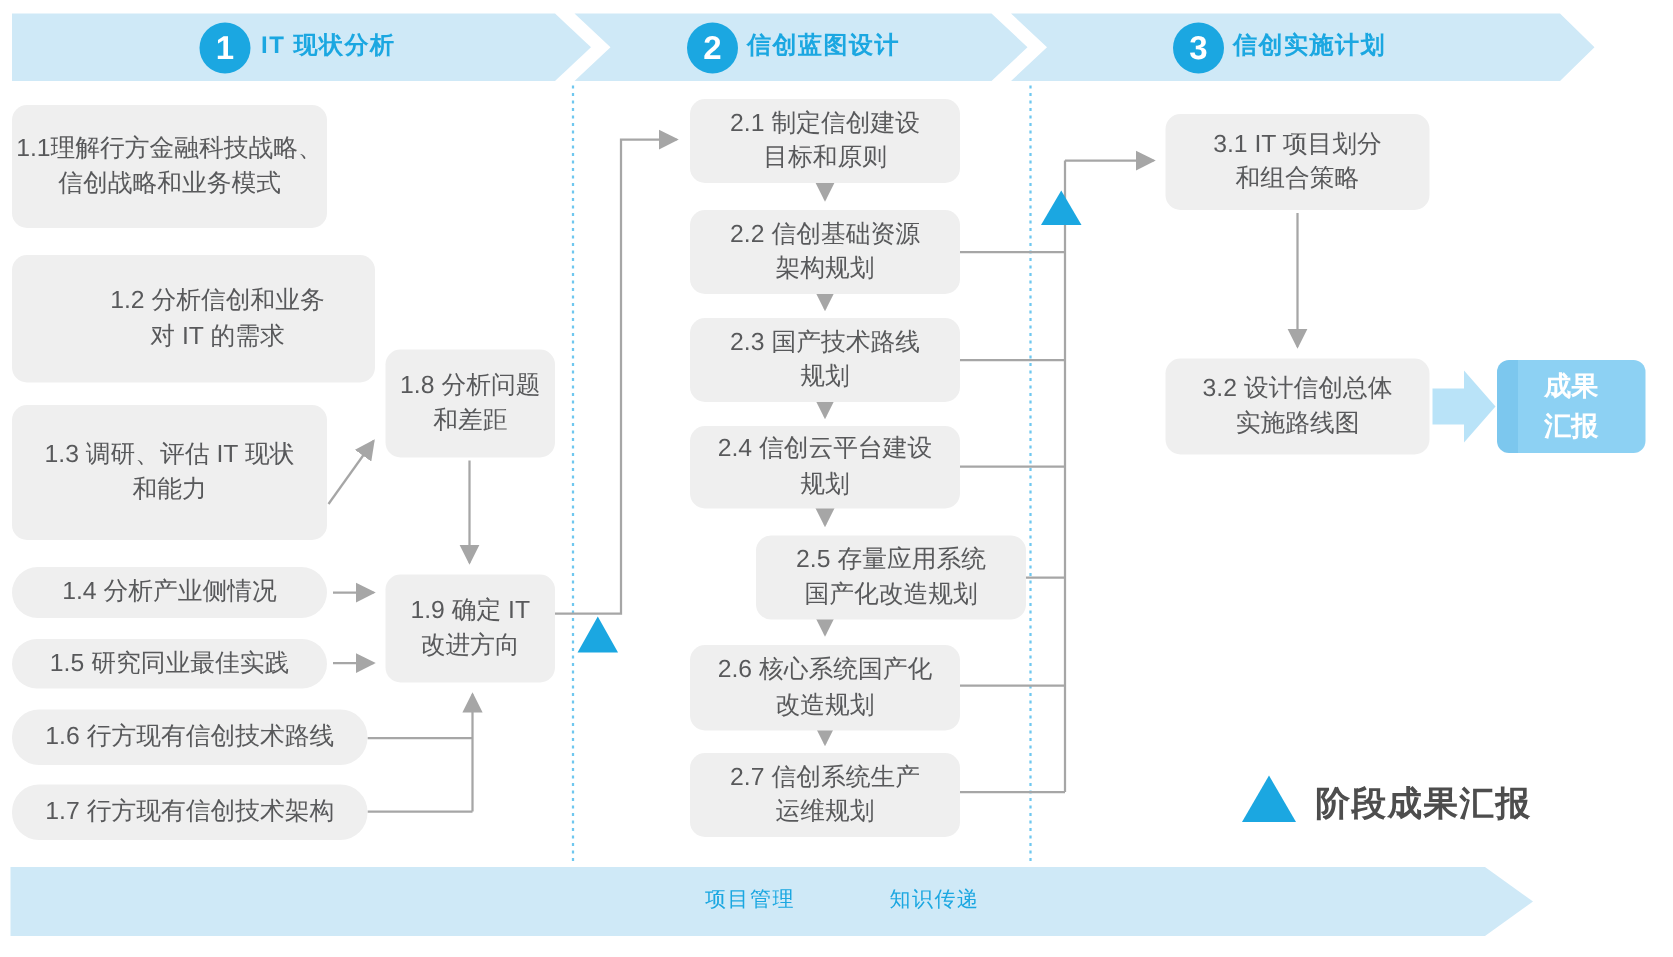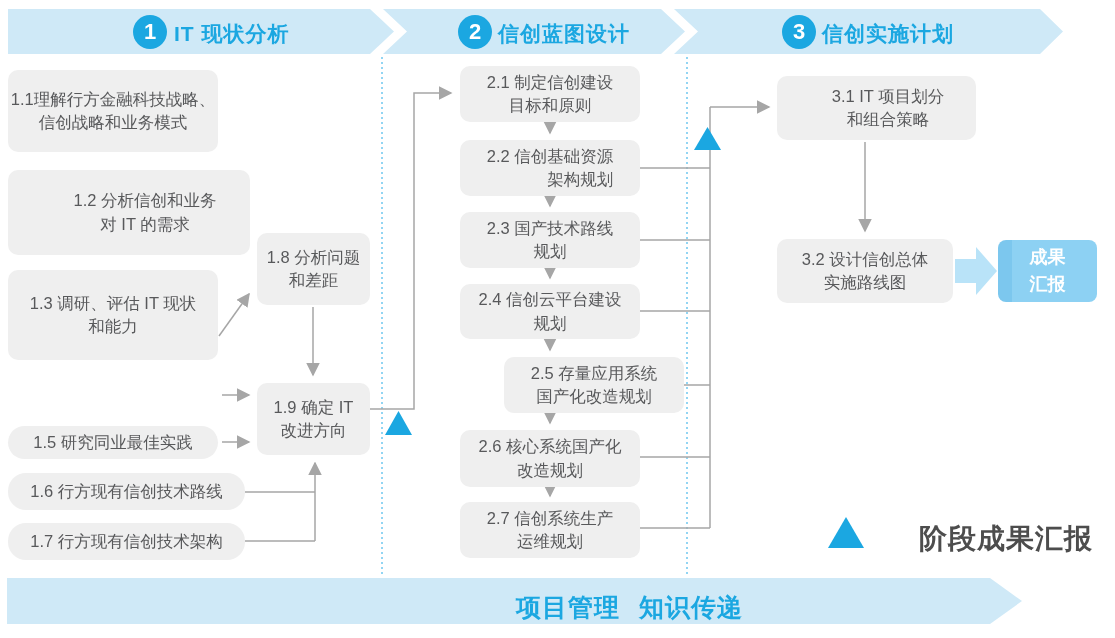--- a/index.html
+++ b/index.html
@@ -25,36 +25,36 @@
     color:var(--node-text);font-size:16.5px;line-height:1.4;white-space:pre-line;
   }
   .pill{border-radius:18px;}
   .phase-badge{
     position:absolute;z-index:2;width:34px;height:34px;border-radius:50%;
     background:var(--accent-blue);color:#ffffff;font-weight:bold;font-size:22px;
     display:flex;align-items:center;justify-content:center;
   }
   .phase-title{
     position:absolute;z-index:2;color:var(--accent-blue);font-weight:bold;
-    font-size:21px;letter-spacing:1px;white-space:nowrap;
+    font-size:16px;letter-spacing:1px;white-space:nowrap;
   }
   .band-label{
-    position:absolute;z-index:2;color:var(--accent-blue);font-weight:bold;
-    font-size:25px;letter-spacing:1px;white-space:nowrap;margin-left:46px;
+    position:absolute;z-index:2;color:var(--accent-blue);font-weight:normal;
+    font-size:14px;letter-spacing:1px;white-space:nowrap;
   }
   #outcome-box{
     position:absolute;z-index:2;left:998px;top:240px;width:99px;height:62px;
     border-radius:8px;
     background:linear-gradient(to right,var(--outcome-edge) 0 14px,var(--outcome-blue) 14px);
     color:#ffffff;font-weight:bold;font-size:18px;line-height:1.5;
     display:flex;align-items:center;justify-content:center;text-align:center;white-space:pre-line;
   }
   #legend-label{
     position:absolute;z-index:2;left:877px;top:520px;color:var(--legend-text);
-    font-weight:bold;font-size:28px;letter-spacing:1px;white-space:nowrap;margin-left:42px;
+    font-weight:bold;font-size:23px;letter-spacing:1px;white-space:nowrap;
   }
 </style>
 </head>
 <body>
 
 <div id="stage">
 
   <svg id="bg" width="1115" height="638" viewBox="0 0 1115 638">
     <defs>
       <marker id="ah" markerWidth="9" markerHeight="9" refX="8" refY="4.5" orient="auto">
@@ -113,44 +113,45 @@
 
   <div class="phase-badge" style="left:782px;top:15px;">3</div>
   <div class="phase-title" style="left:822px;top:20px;text-align:center;">信创实施计划</div>
 
   <div class="node" style="left:8px;top:70px;width:210px;height:82px;">1.1理解行方金融科技战略、
 信创战略和业务模式</div>
   <div class="node" style="left:8px;top:170px;width:210px;height:85px;padding-left:32px;">1.2 分析信创和业务
 对 IT 的需求</div>
   <div class="node" style="left:8px;top:270px;width:210px;height:90px;">1.3 调研、评估 IT 现状
 和能力</div>
+  <div class="node pill" style="left:8px;top:378px;width:210px;height:34px;">1.4 分析产业侧情况</div>
   <div class="node pill" style="left:8px;top:426px;width:210px;height:33px;">1.5 研究同业最佳实践</div>
   <div class="node pill" style="left:8px;top:473px;width:237px;height:37px;text-align:center;">1.6 行方现有信创技术路线</div>
   <div class="node pill" style="left:8px;top:523px;width:237px;height:37px;">1.7 行方现有信创技术架构</div>
   <div class="node" style="left:257px;top:233px;width:113px;height:72px;">1.8 分析问题
 和差距</div>
   <div class="node" style="left:257px;top:383px;width:113px;height:72px;">1.9 确定 IT
 改进方向</div>
 
   <div class="node" style="left:460px;top:66px;width:180px;height:56px;">2.1 制定信创建设
 目标和原则</div>
-  <div class="node" style="left:460px;top:140px;width:180px;height:56px;text-align:right;">2.2 信创基础资源
+  <div class="node" style="left:460px;top:140px;width:180px;height:56px;">2.2 信创基础资源
 架构规划</div>
   <div class="node" style="left:460px;top:212px;width:180px;height:56px;">2.3 国产技术路线
 规划</div>
   <div class="node" style="left:460px;top:284px;width:180px;height:55px;">2.4 信创云平台建设
 规划</div>
   <div class="node" style="left:460px;top:357px;width:180px;height:56px;margin-left:44px;">2.5 存量应用系统
 国产化改造规划</div>
   <div class="node" style="left:460px;top:430px;width:180px;height:57px;">2.6 核心系统国产化
 改造规划</div>
   <div class="node" style="left:460px;top:502px;width:180px;height:56px;">2.7 信创系统生产
 运维规划</div>
 
-  <div class="node" style="left:777px;top:76px;width:176px;height:64px;padding-left:23px;">3.1 IT 项目划分
+  <div class="node" style="left:777px;top:76px;width:176px;height:64px;">3.1 IT 项目划分
 和组合策略</div>
   <div class="node" style="left:777px;top:239px;width:176px;height:64px;">3.2 设计信创总体
 实施路线图</div>
 
   <div id="outcome-box">成果
 汇报</div>
 
   <div id="legend-label">阶段成果汇报</div>
 
   <div class="band-label" style="left:470px;top:591px;">项目管理</div>

